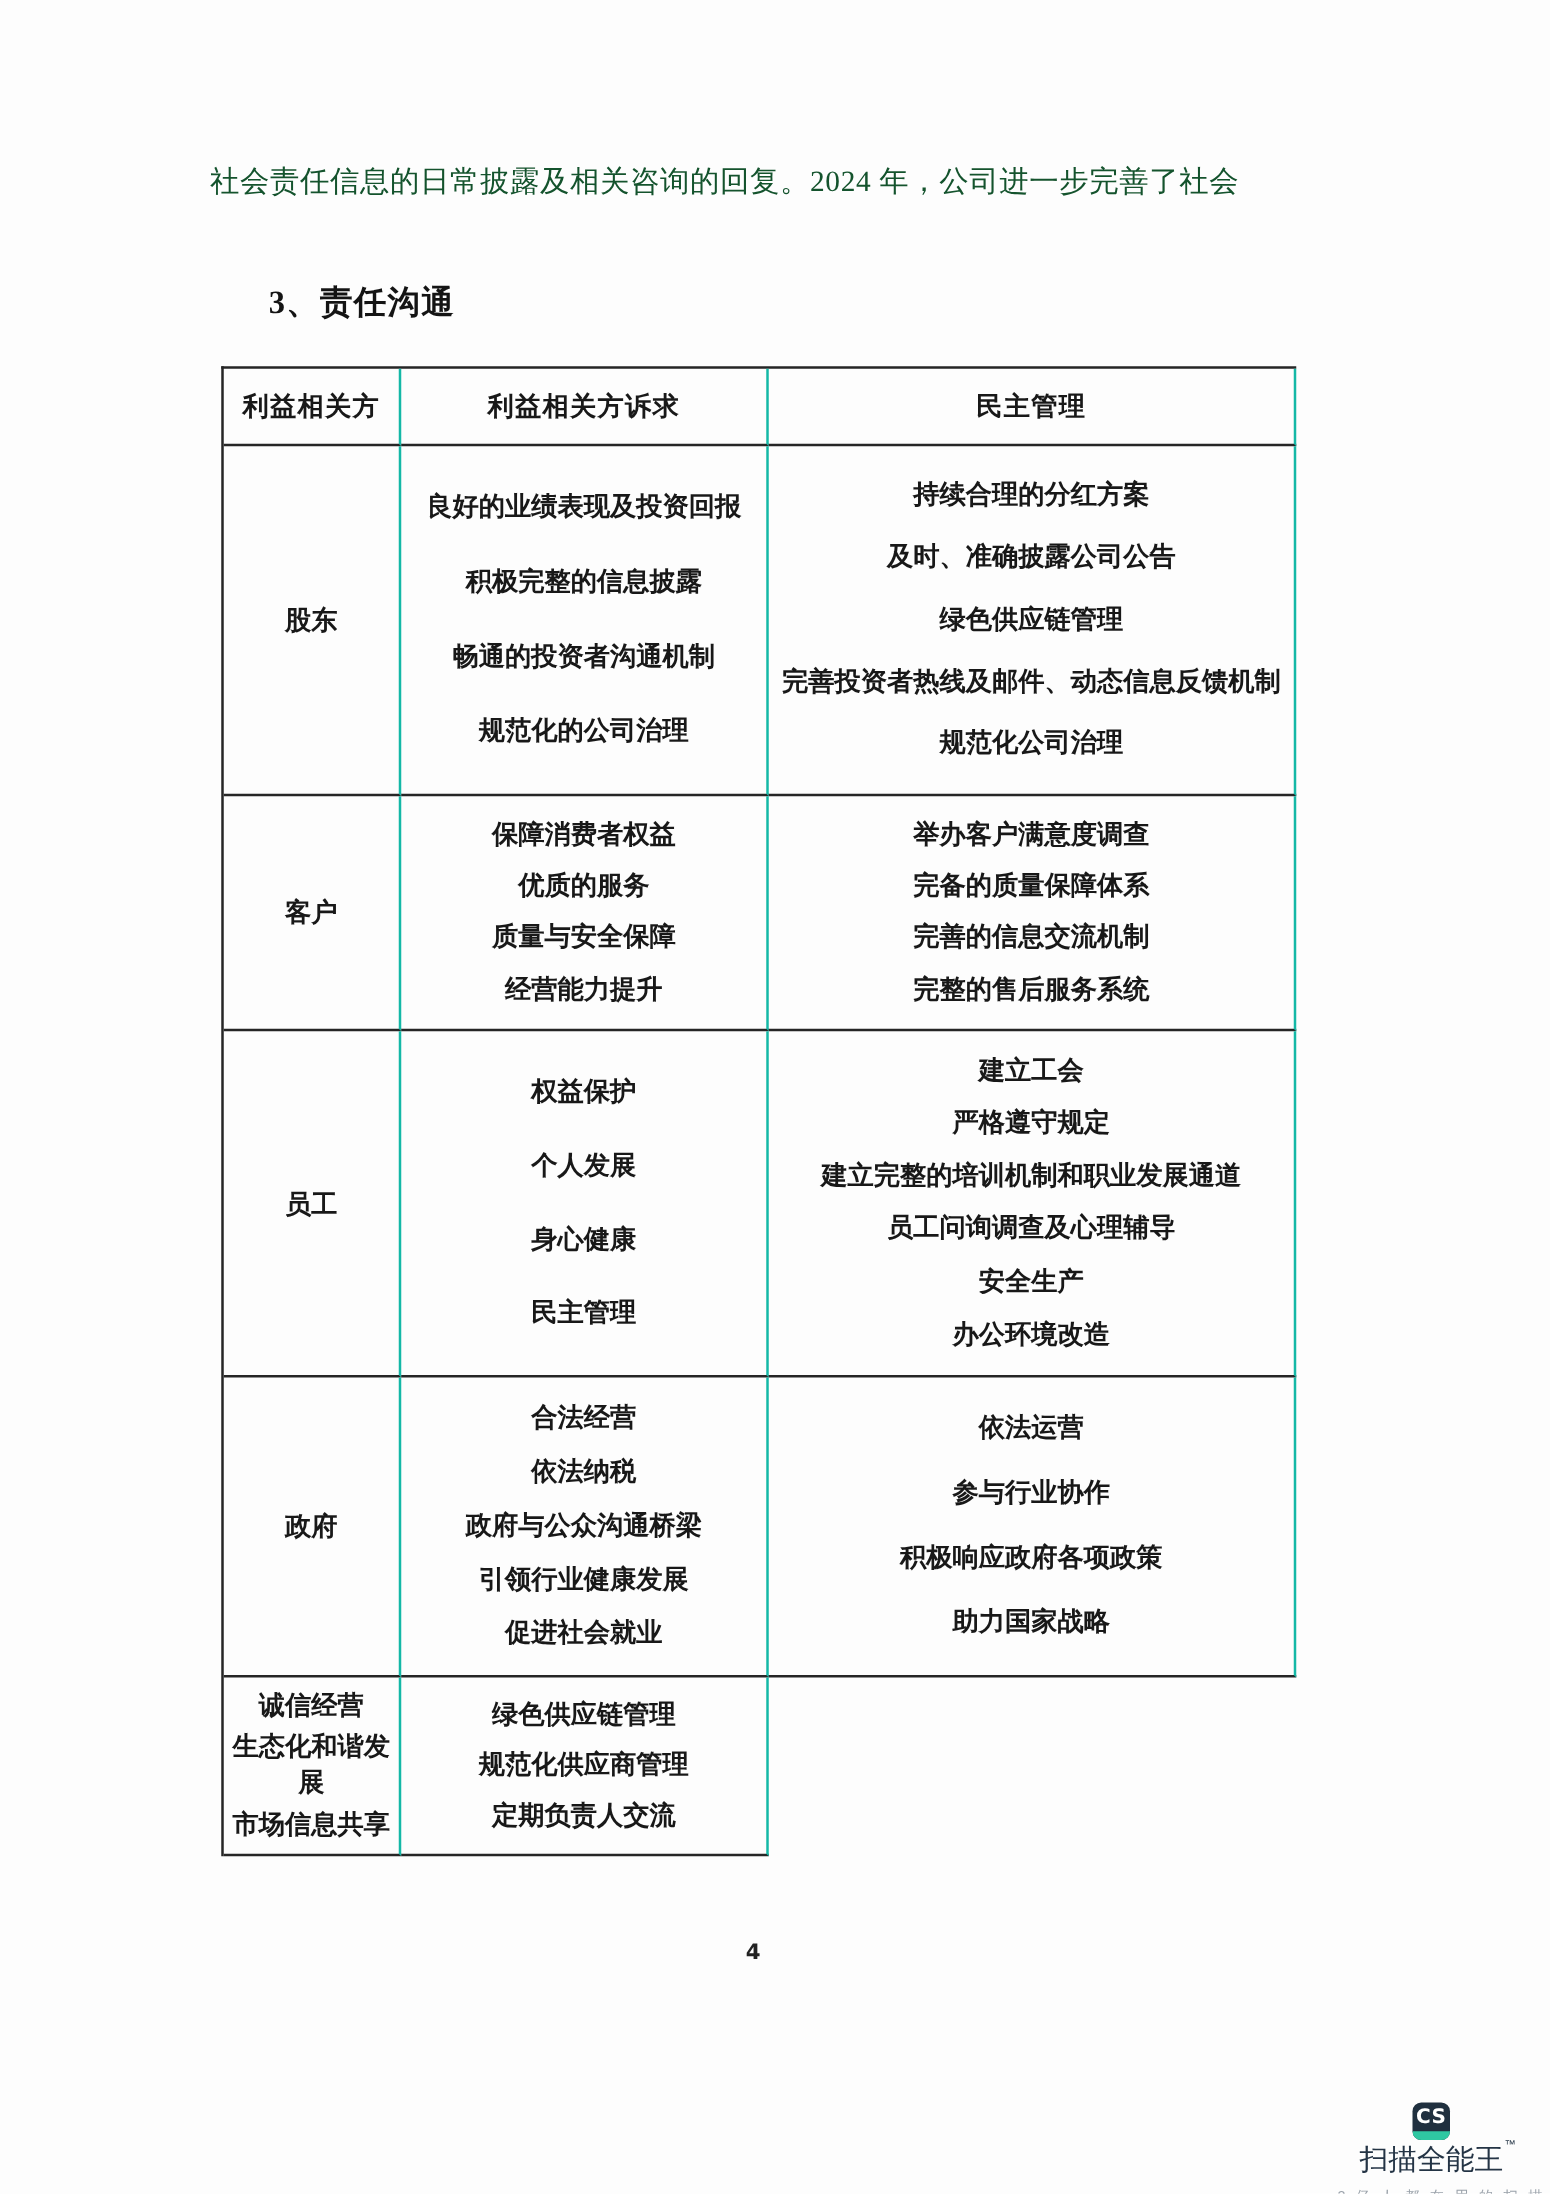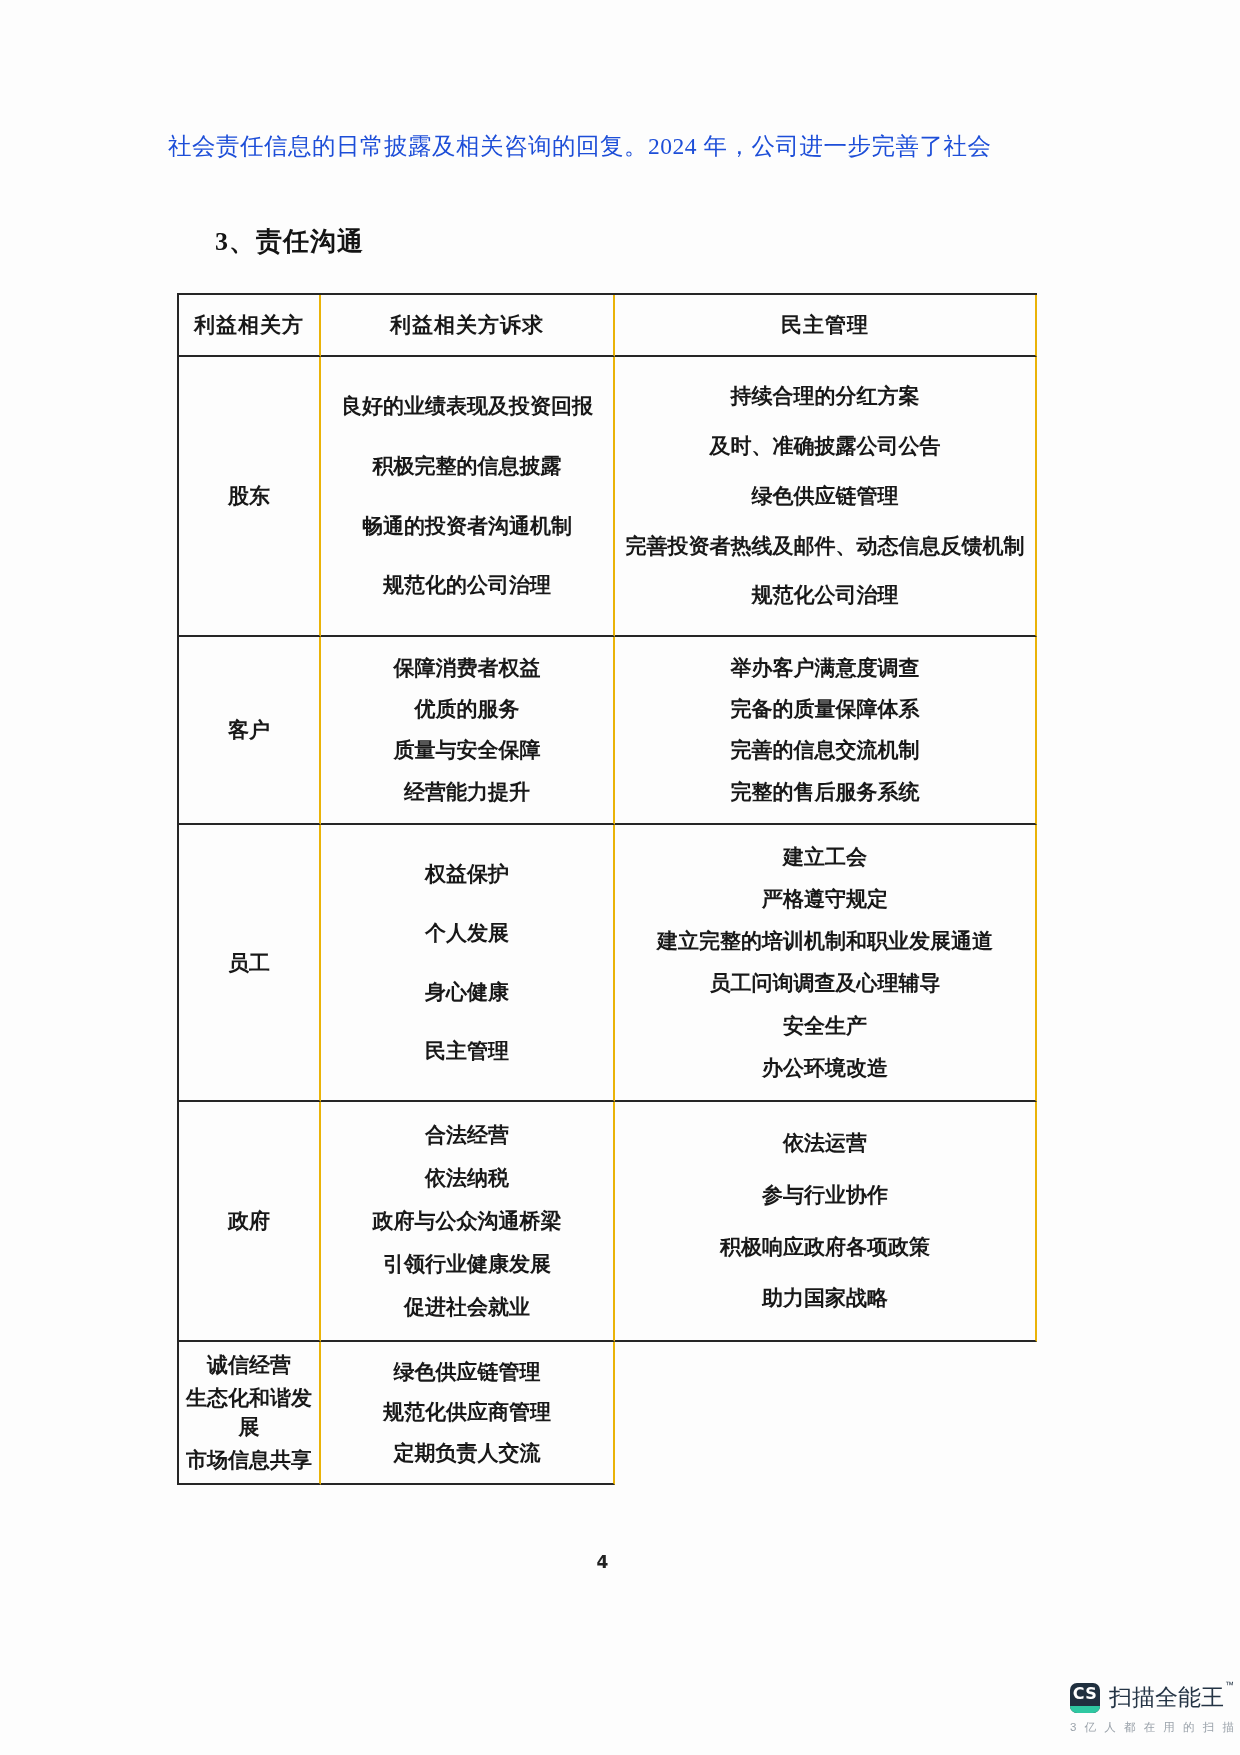--- a/index.html
+++ b/index.html
@@ -12,21 +12,21 @@
     overflow: hidden;
   }
   .page { position: absolute; inset: 0; background: #fdfdfd; }
 
   
   .body-paragraph {
     position: absolute;
     left: 168px; top: 118px; width: 800px;
     font-size: 23.5px; line-height: 57px;
     letter-spacing: 0.5px;
-    color: #1d4ed8;
+    color: #14532d;
   }
   .body-paragraph .line { display: block; white-space: nowrap; }
 
   
   .section-heading {
     position: absolute;
     left: 215px; top: 224px;
     font-size: 26px; font-weight: bold;
     letter-spacing: 1px;
     color: #141414;
@@ -35,21 +35,21 @@
   
   .doc-table {
     position: absolute;
     left: 177px; top: 293px; width: 860px;
     border-top: 2px solid #262626;
     border-left: 2px solid #262626;
     font-family: "Liberation Sans", "DejaVu Sans", sans-serif;
   }
   .t-row { display: grid; grid-template-columns: 142px 294px 422px; }
   .t-cell {
-    border-right: 2px solid #eab308;
+    border-right: 2px solid #14b8a6;
     border-bottom: 2px solid #262626;
     display: flex; flex-direction: column;
     justify-content: space-evenly; align-items: center;
     text-align: center;
     font-size: 21px; font-weight: bold; color: #181818;
     padding: 4px 2px;
   }
   .t-cell .cell-line { display: block; line-height: 1.35; }
   .t-header .t-cell { font-size: 21px; letter-spacing: 1px; }
 
@@ -57,21 +57,21 @@
   .page-number {
     position: absolute;
     left: 0; top: 1552px; width: 1205px;
     text-align: center;
     font-family: "DejaVu Sans", sans-serif;
     font-size: 17px; font-weight: bold; color: #222;
   }
 
   
   .watermark { position: absolute; left: 1070px; top: 1682px; width: 150px; }
-  .wm-top { display: flex; align-items: center; }
+  .wm-top { display: flex; align-items: center; flex-direction: column; }
   .wm-badge {
     width: 30px; height: 30px; border-radius: 7px;
     background: #20303f; position: relative; overflow: hidden;
     flex: 0 0 auto;
   }
   .wm-badge .cs {
     position: absolute; top: 1px; left: 0; right: 0;
     text-align: center;
     font-family: "DejaVu Sans", sans-serif;
     font-weight: bold; font-size: 16px; color: #ffffff;

